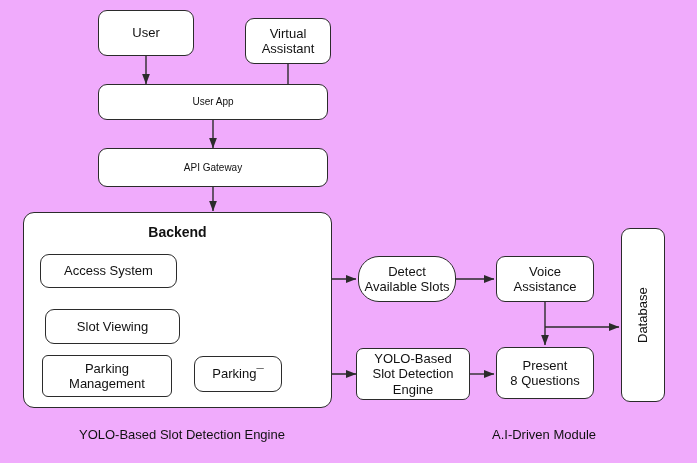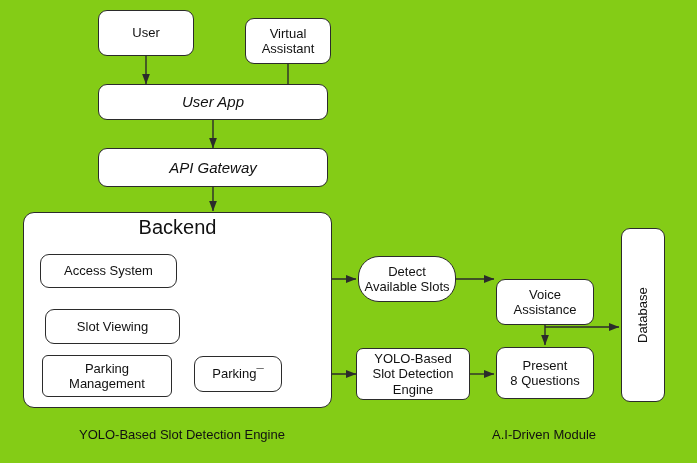--- a/index.html
+++ b/index.html
@@ -4,21 +4,21 @@
 <style>
   html, body {
     margin: 0;
     padding: 0;
     background: #ffffff;
   }
   #diagram-root {
     position: relative;
     width: 697px;
     height: 463px;
-    background: #84cc16;
+    background: #f0abfc;
     font-family: "Liberation Sans", sans-serif;
     overflow: hidden;
   }
   svg.edges {
     position: absolute;
     left: 0;
     top: 0;
     width: 697px;
     height: 463px;
     pointer-events: none;
@@ -39,29 +39,29 @@
     padding: 2px 4px;
     white-space: pre-line;
   }
   .node.group {
     align-items: flex-start;
     justify-content: center;
     border-radius: 11px;
     z-index: 0;
   }
   .node.group > .group-title {
-    margin-top: 1px;
-    font-size: 20px;
+    margin-top: 9px;
+    font-size: 14px;
+    font-weight: bold;
   }
   .node.inner {
     z-index: 2;
   }
   .node.big {
-    font-size: 15px;
-    font-style: italic;
+    font-size: 10px;
   }
   .node.vertical {
     writing-mode: vertical-rl;
     transform: rotate(180deg);
     font-size: 13px;
     padding: 4px 2px;
   }
   .caption {
     position: absolute;
     color: #111111;
@@ -130,21 +130,21 @@
   <div class="node inner" style="left:45px; top:309px; width:135px; height:35px;">Slot Viewing</div>
 
   <div class="node inner" style="left:42px; top:355px; width:130px; height:42px;border-radius:6px;">Parking
 Management</div>
 
   <div class="node inner" style="left:194px; top:356px; width:88px; height:36px;">Parking¯</div>
 
   <div class="node" style="left:358px; top:256px; width:98px; height:46px;border-radius:21px;">Detect
 Available Slots</div>
 
-  <div class="node" style="left:496px; top:256px; width:98px; height:46px;margin-top:23px;">Voice
+  <div class="node" style="left:496px; top:256px; width:98px; height:46px;">Voice
 Assistance</div>
 
   <div class="node" style="left:356px; top:348px; width:114px; height:52px;border-radius:7px;">YOLO-Based
 Slot Detection
 Engine</div>
 
   <div class="node" style="left:496px; top:347px; width:98px; height:52px;">Present
 8 Questions</div>
 
   <div class="node vertical" style="left:621px; top:228px; width:44px; height:174px;">Database</div>

